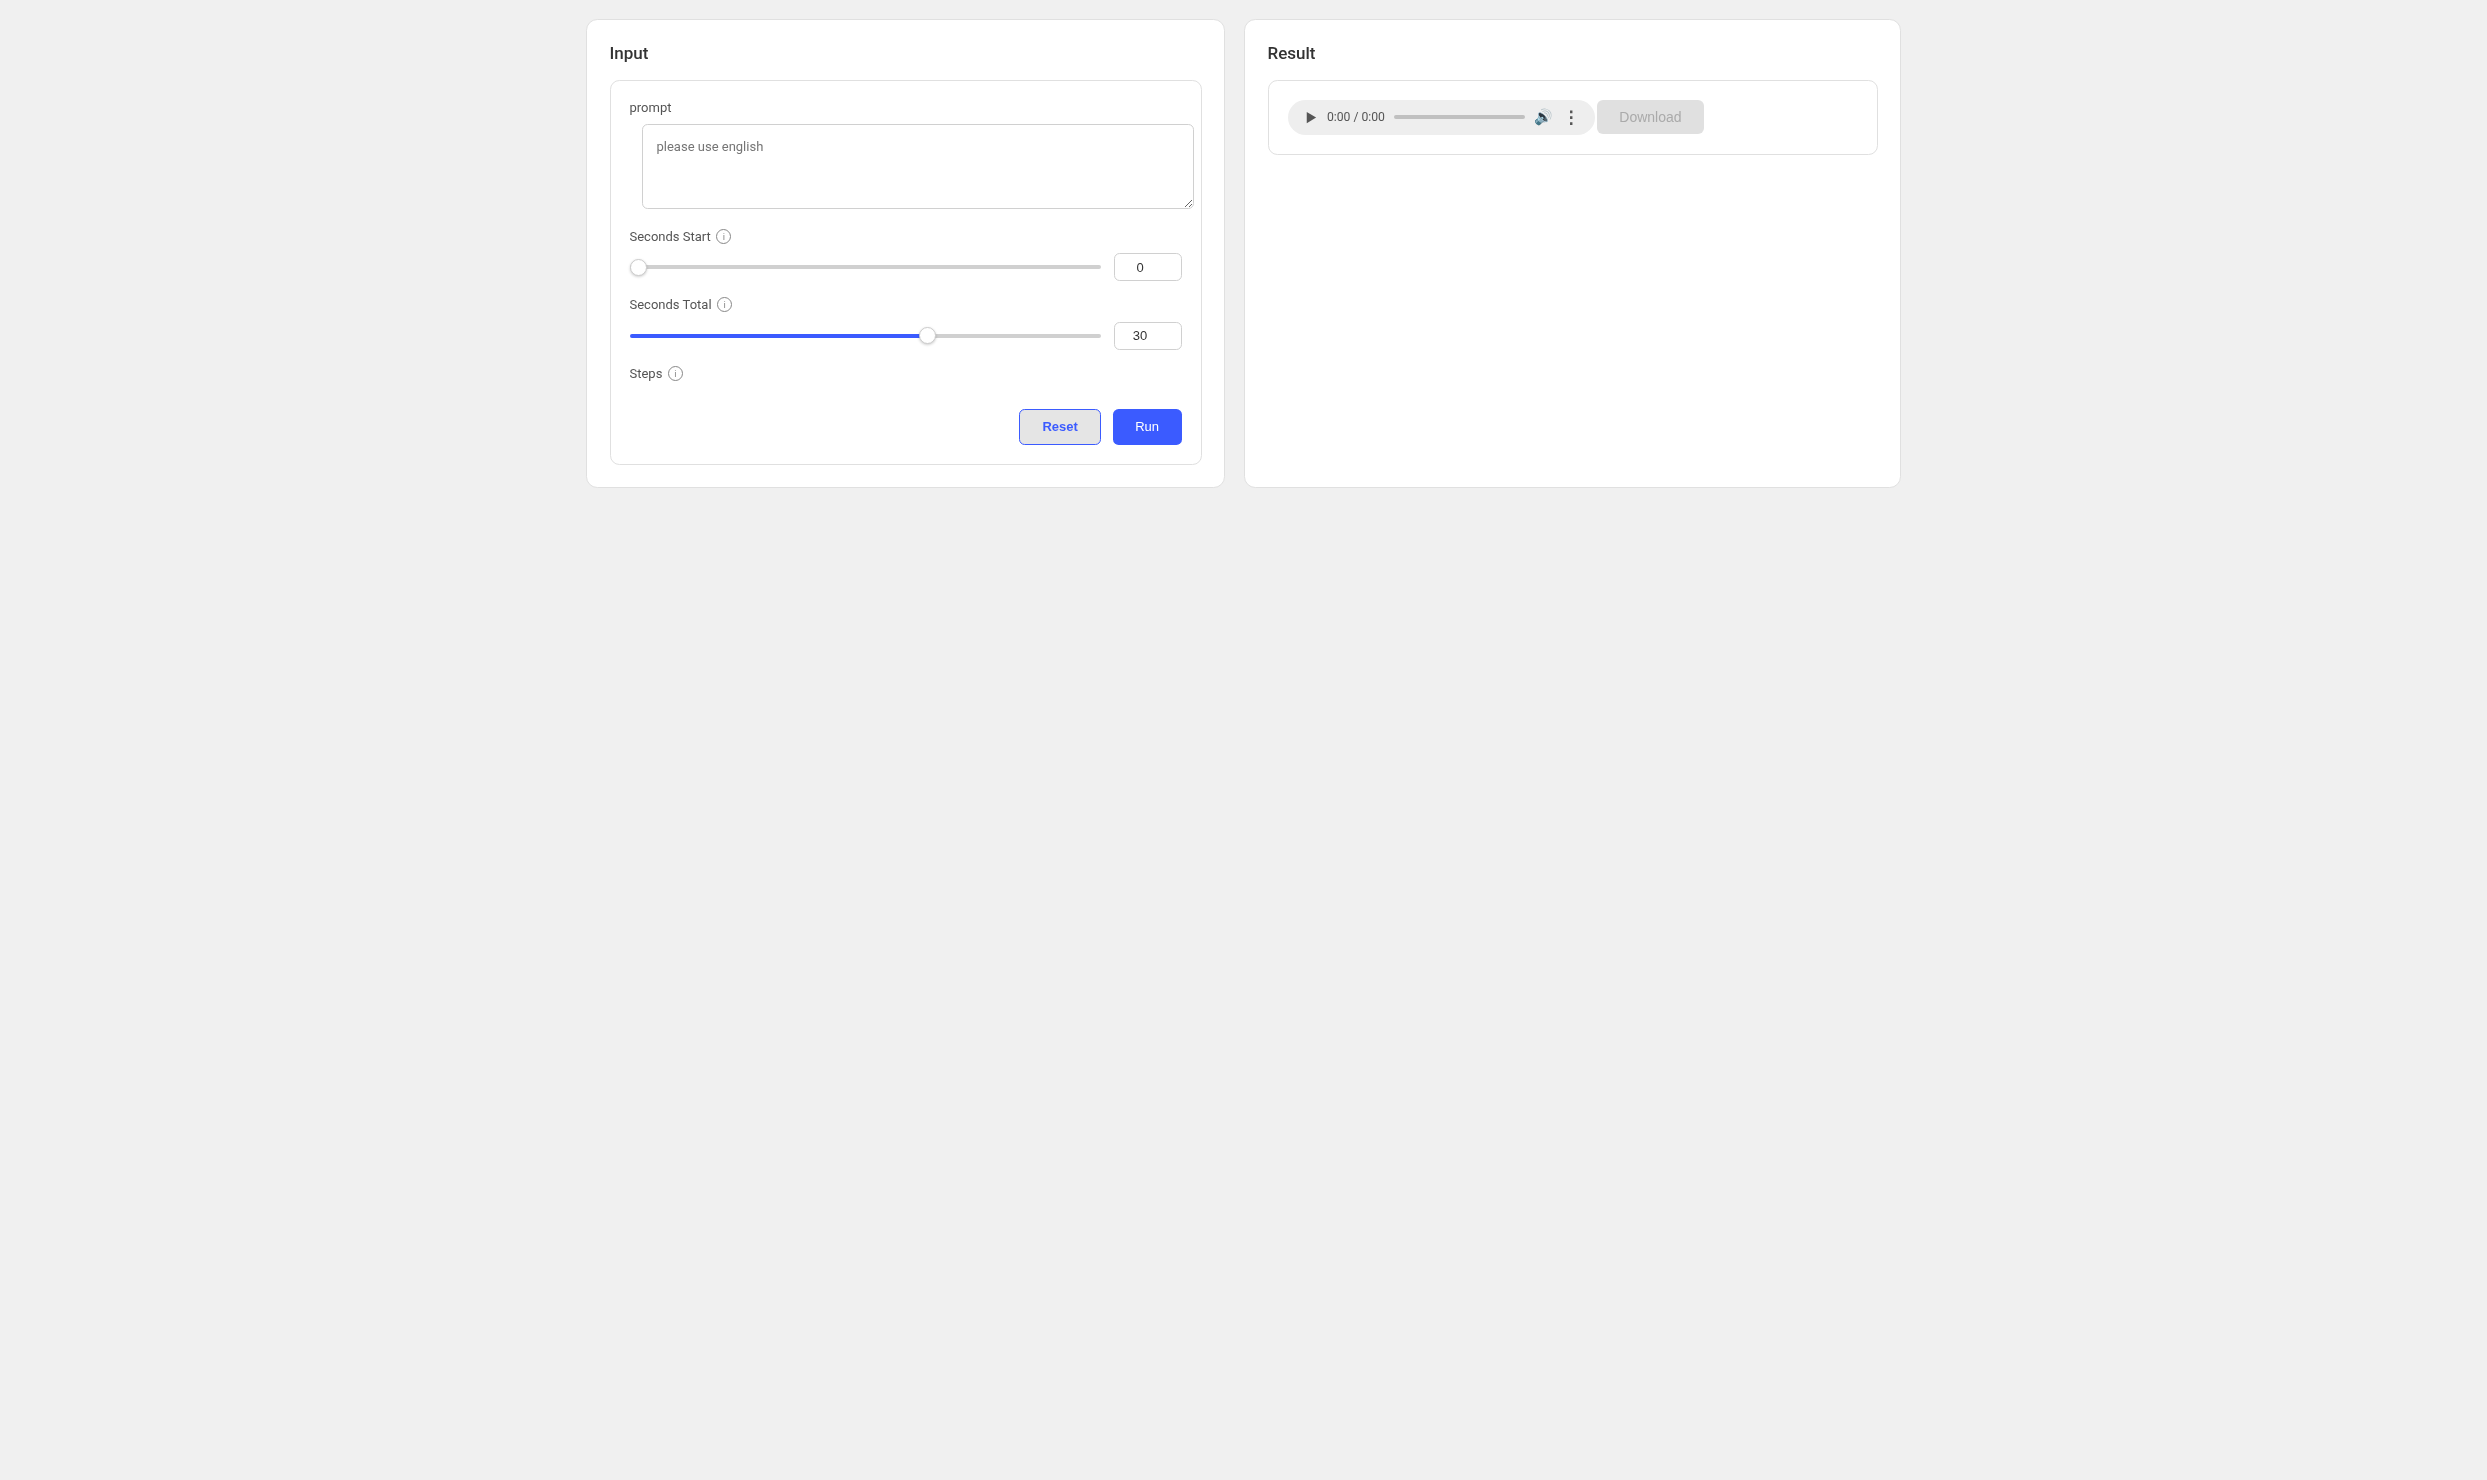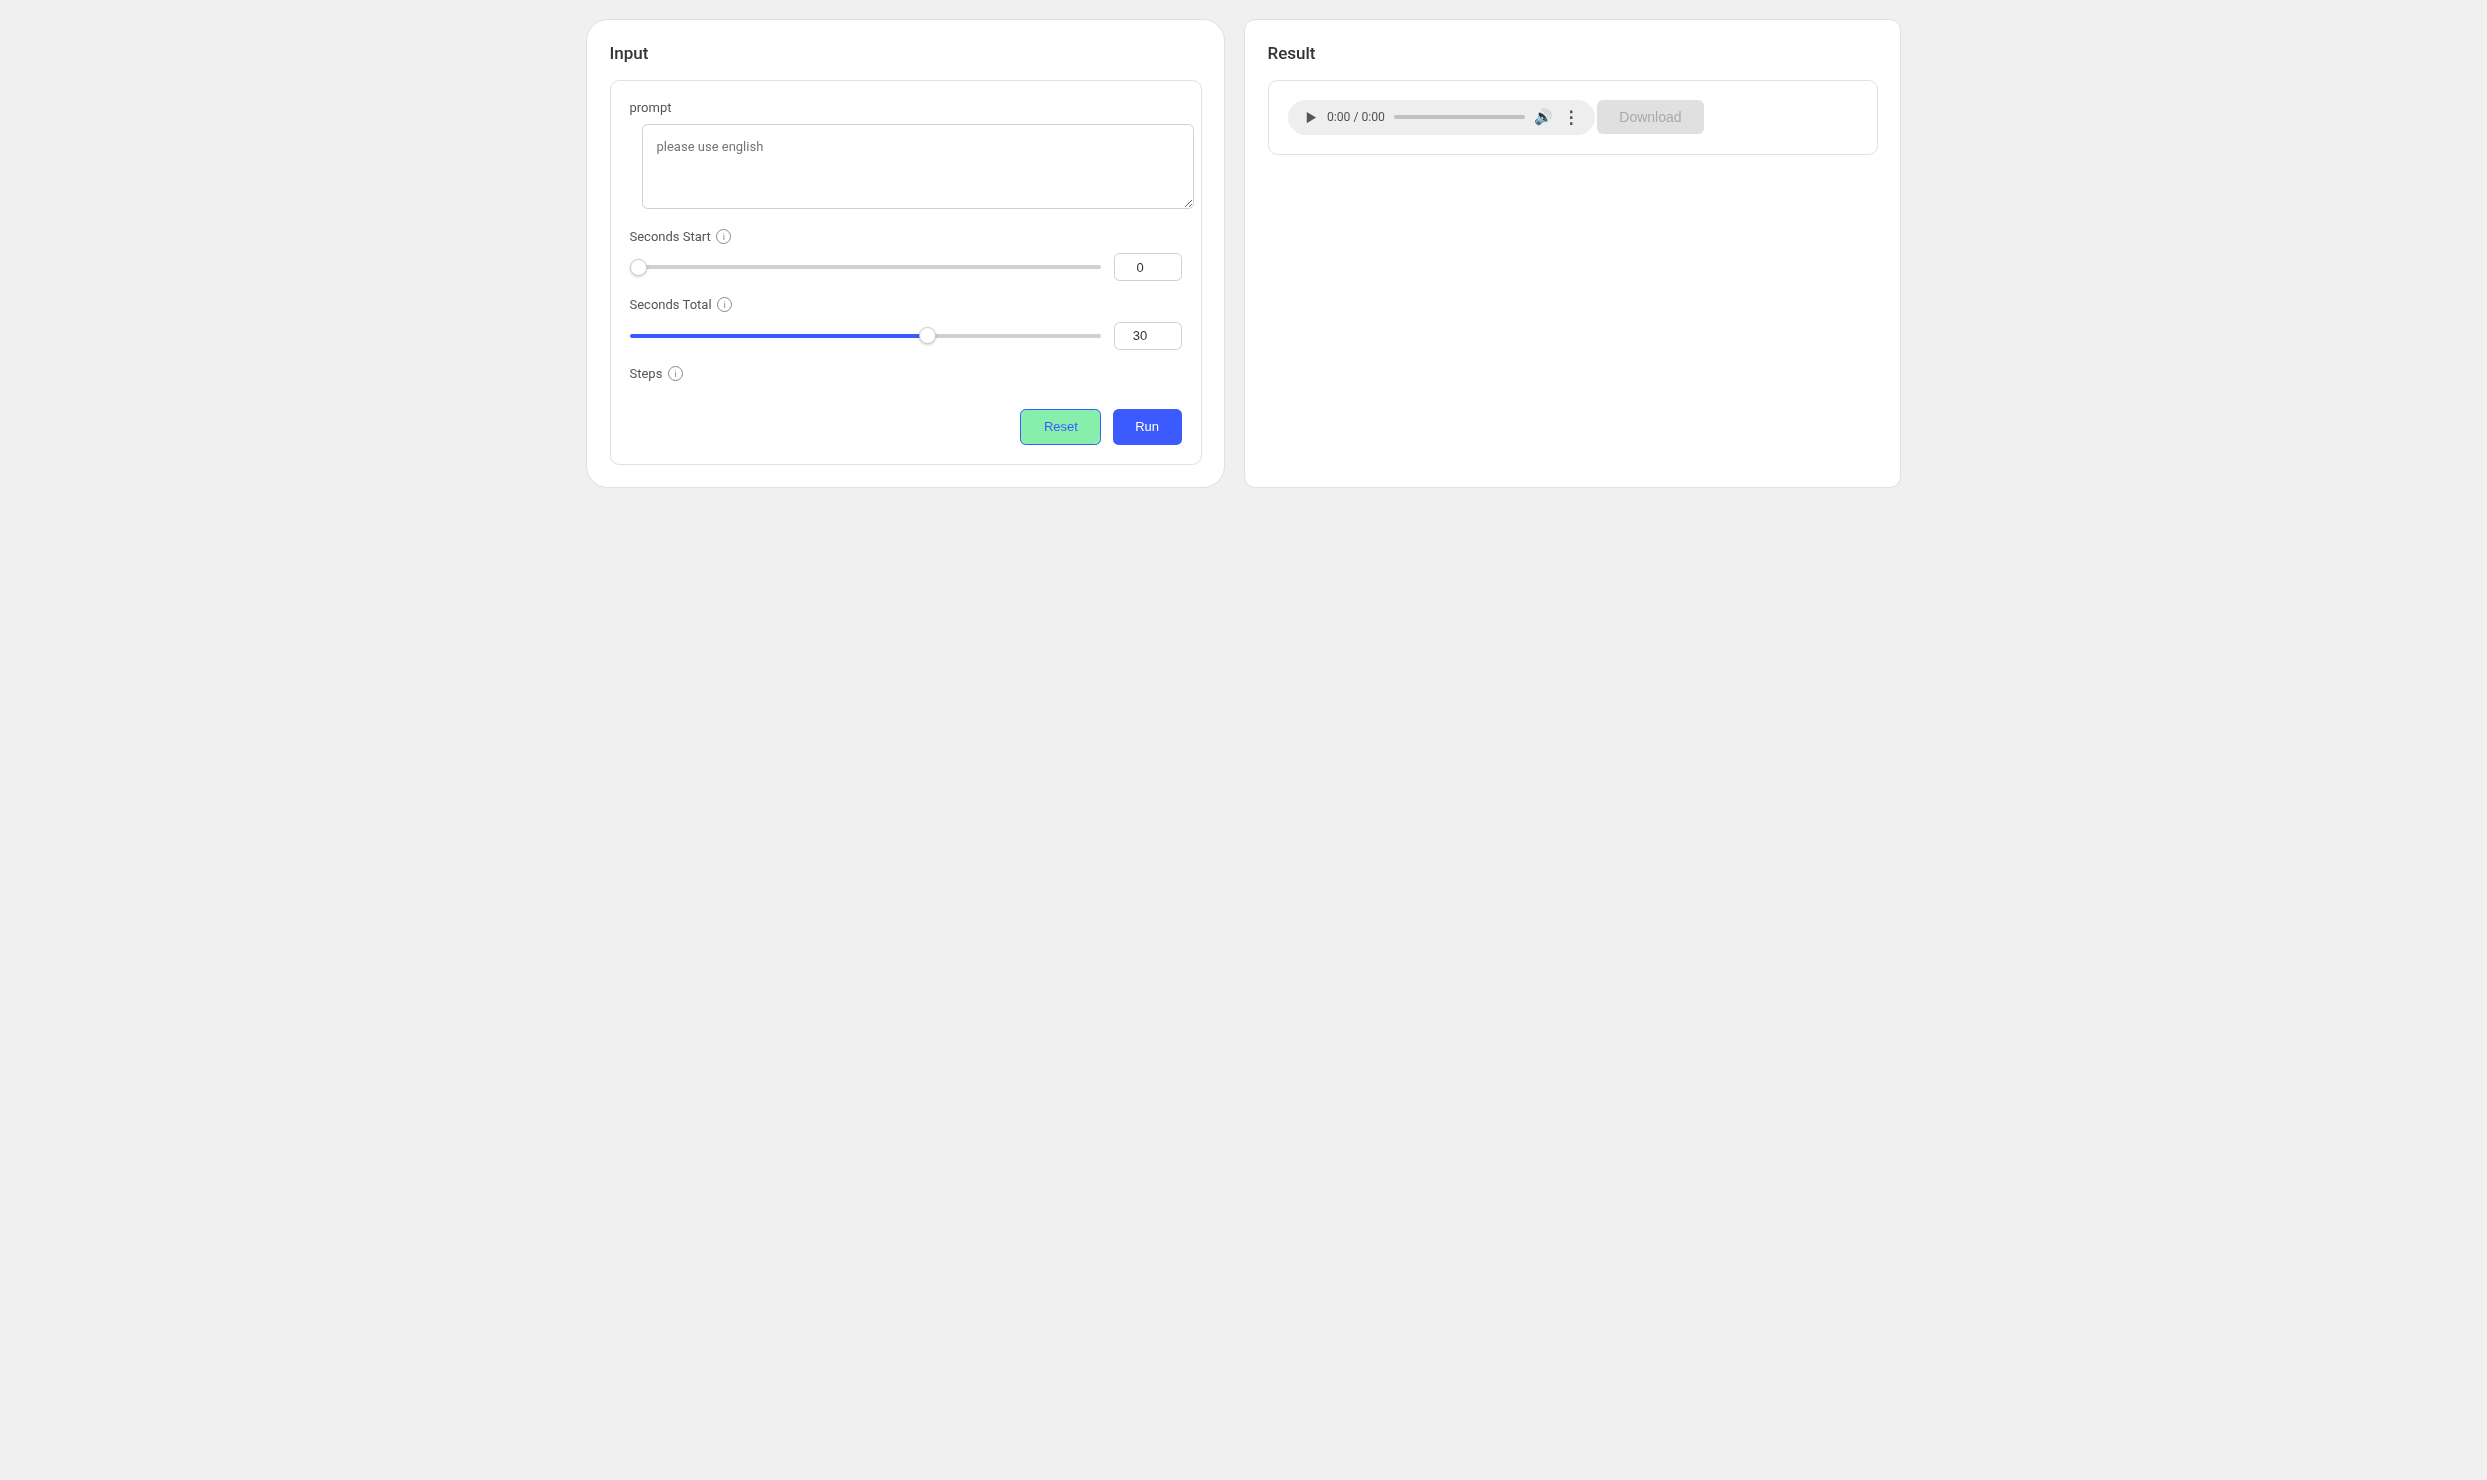--- a/index.html
+++ b/index.html
@@ -25,21 +25,20 @@
     .panel {
       background: #ffffff;
       border-radius: 11.3px;
       border: 0.9px solid #e0e0e0;
       padding: 22.5px;
     }
 
     .input-panel {
       flex: 1;
       max-width: 639px;
-      border-radius: 22px;
     }
 
     .result-panel {
       flex: 1;
     }
 
     .panel-title {
       font-size: 17px;
       font-weight: 500;
       color: #333;
@@ -165,25 +164,25 @@
       display: flex;
       justify-content: flex-end;
       gap: 11.3px;
       margin-top: 28px;
     }
 
     .btn-reset {
       padding: 9.4px 22.5px;
       border: 0.9px solid #3b5bff;
       border-radius: 5.6px;
-      background: #86efac;
+      background: #e5e5e5;
       color: #3b5bff;
       font-size: 13px;
       cursor: pointer;
-      font-weight: 400;
+      font-weight: 700;
       margin-left: 40px;
     }
 
     .btn-run {
       padding: 9.4px 22.5px;
       border: none;
       border-radius: 5.6px;
       background: #3b5bff;
       color: #ffffff;
       font-size: 13px;

